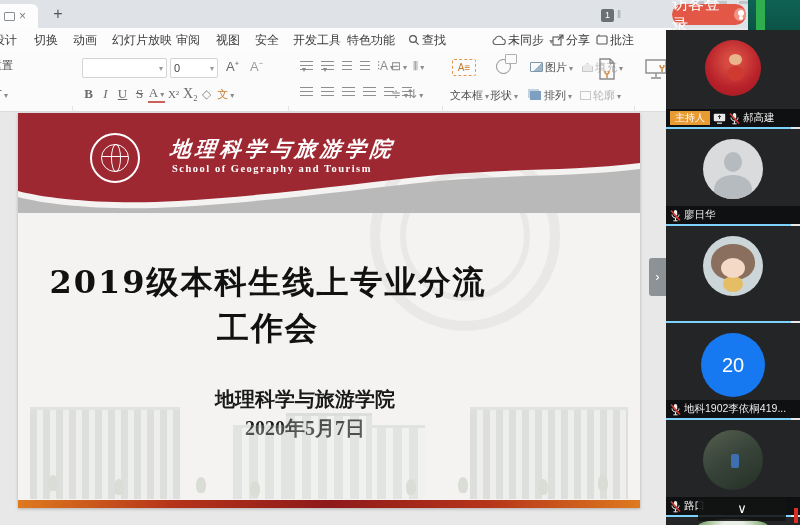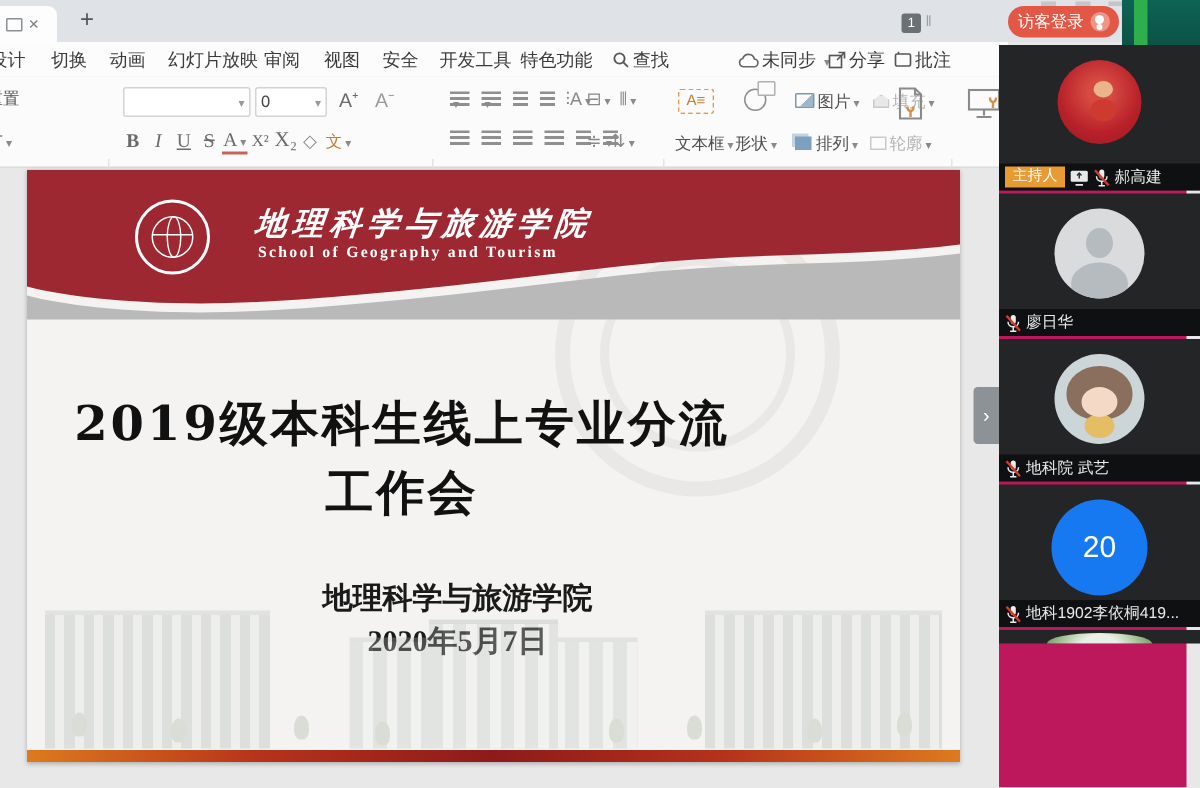--- a/index.html
+++ b/index.html
@@ -9,21 +9,21 @@
 
   
   #tabbar { left:0; top:0; width:800px; height:28px; background:#dfe2e6; }
   .tab-active { left:0; top:4px; width:38px; height:24px; background:#fdfdfd; border-radius:0 6px 0 0; display:flex; align-items:center; gap:4px; padding-left:4px; }
   .tab-doc-icon { width:11px; height:9px; border:1.5px solid #8a8f94; border-radius:1px; }
   .tab-close { color:#7a7f84; font-size:12px; line-height:1; cursor:pointer; }
   .tab-new { left:48px; top:4px; width:20px; height:20px; color:#555; font-size:16px; text-align:center; line-height:20px; }
   .winctl { top:1px; height:3px; width:10px; background:#c2c6ca; }
   #badge-count { left:601px; top:9px; width:13px; height:13px; background:#6b7075; border-radius:2px; color:#fff; font-size:9px; text-align:center; line-height:13px; }
   #badge-bars { left:617px; top:9px; color:#9aa0a5; font-size:10px; }
-  #guest-pill { left:672px; top:4px; width:74px; height:21px; background:#e25745; border-radius:11px; color:#fff; font-size:11px; display:flex; align-items:center; justify-content:center; gap:4px; }
+  #guest-pill { left:672px; top:4px; width:74px; height:21px; background:#e25745; border-radius:11px; color:#fff; font-size:16px; display:flex; align-items:center; justify-content:center; gap:4px; }
   .guest-avatar { width:13px; height:13px; border-radius:50%; background:#ef9486; position:relative; }
   .guest-avatar::after { content:""; position:absolute; left:3.5px; top:2px; width:6px; height:6px; border-radius:50%; background:#fff; box-shadow:0 5px 0 -1px #fff; }
   #green-corner { left:748px; top:0; width:52px; height:30px; background:linear-gradient(180deg,#0e6355,#0b5347); }
   #green-strip { left:756px; top:0; width:9px; height:30px; background:#2fae4e; }
 
   
   #menurow { left:0; top:28px; width:672px; height:23px; background:#fcfcfc; display:flex; align-items:center; font-size:12px; color:#3b3b3b; }
   .menu-item { position:absolute; top:4px; white-space:nowrap; cursor:pointer; }
   .mini-icon { display:inline-block; vertical-align:-2px; margin-right:2px; }
   .dd::after { content:"▾"; font-size:8px; color:#8a8a8a; margin-left:2px; }
@@ -65,21 +65,21 @@
   #subtitle-block { left:0; top:272px; width:574px; position:absolute; text-align:center; color:#1a1a1a; font-family:"Liberation Serif",serif; font-weight:bold; font-size:20px; line-height:29px; }
   #buildings { left:0; top:286px; width:622px; height:100px; position:absolute; opacity:.30; }
   .bldg { position:absolute; background:repeating-linear-gradient(90deg,#aab3ae 0 7px,#e3e6e3 7px 13px); border-top:3px solid #b8bfba; }
   .bldg.lite { background:repeating-linear-gradient(90deg,#bcc3be 0 9px,#eceeec 9px 16px); }
   .tree { position:absolute; width:10px; height:16px; background:#9fae9a; border-radius:50% 50% 40% 40%; }
   #slide-bar { left:0; top:387px; width:622px; height:8px; position:absolute; background:linear-gradient(90deg,#de7a1e 0%,#b5331a 25%,#8e1a1a 50%,#b5331a 75%,#de7a1e 100%); }
 
   #collapse-btn { left:649px; top:258px; width:17px; height:38px; background:#8d9296; border-radius:3px 0 0 3px; color:#fff; font-size:13px; text-align:center; line-height:38px; cursor:pointer; z-index:30; }
 
   
-  #sidebar { left:666px; top:30px; width:125px; height:495px; background:#be185d; z-index:20; }
+  #sidebar { left:666px; top:30px; width:125px; height:495px; background:#7dd3fc; z-index:20; }
   .tile { position:relative; width:134px; height:95px; background:#232527; margin-bottom:2px; overflow:visible; }
   .avatar { position:absolute; left:50%; top:10px; transform:translateX(-50%); width:60px; height:60px; border-radius:50%; overflow:hidden; }
   .namebar { position:absolute; left:0; bottom:0; width:134px; height:18px; background:rgba(0,0,0,.55); display:flex; align-items:center; padding:0 4px; gap:3px; color:#ececec; font-size:10.5px; white-space:nowrap; overflow:hidden; }
   .host-badge { background:#e89a33; color:#fff; font-size:10px; height:14px; line-height:14px; padding:0 5px; flex:0 0 auto; }
   .av-red { background:radial-gradient(circle at 50% 38%,#d64a41 0 18%,#b8212a 60%,#9c1820); }
   .av-red::after { content:""; position:absolute; left:24px; top:14px; width:13px; height:11px; border-radius:50%; background:#e9b68c; box-shadow:0 14px 0 2px #cf3a30; }
   .av-gray { background:#d9dbdd; }
   .av-gray::before { content:""; position:absolute; left:21px; top:13px; width:18px; height:20px; border-radius:50%; background:#b6bbc0; }
   .av-gray::after { content:""; position:absolute; left:11px; top:36px; width:38px; height:28px; border-radius:50%; background:#b6bbc0; }
   .av-anime { background:#ccd6d8; }
@@ -303,41 +303,46 @@
             <rect x="3.8" y="1" width="3.4" height="6" rx="1.7" fill="#ededed"></rect>
             <path d="M2 5.5c0 2 1.5 3.4 3.5 3.4S9 7.5 9 5.5 M5.5 9v2.6 M3.4 11.8h4.2" stroke="#ededed" stroke-width="1" fill="none"></path>
             <line x1="1" y1="1.5" x2="10" y2="11.5" stroke="#d93a30" stroke-width="1.6"></line>
           </svg>
         <span>廖日华</span>
       </div>
     </div>
 
     <div class="tile">
       <div class="avatar av-anime"></div>
-      <div class="namebar">
-        <svg class="micmute" width="11" height="13" viewBox="0 0 11 13">
-            <rect x="3.8" y="1" width="3.4" height="6" rx="1.7" fill="#ededed"></rect>
-            <path d="M2 5.5c0 2 1.5 3.4 3.5 3.4S9 7.5 9 5.5 M5.5 9v2.6 M3.4 11.8h4.2" stroke="#ededed" stroke-width="1" fill="none"></path>
-            <line x1="1" y1="1.5" x2="10" y2="11.5" stroke="#d93a30" stroke-width="1.6"></line>
-          </svg>
-        <span>地科院 武艺</span>
-      </div>
     </div>
 
     <div class="tile">
       <div class="avatar av-blue">20</div>
       <div class="namebar">
         <svg class="micmute" width="11" height="13" viewBox="0 0 11 13">
             <rect x="3.8" y="1" width="3.4" height="6" rx="1.7" fill="#ededed"></rect>
             <path d="M2 5.5c0 2 1.5 3.4 3.5 3.4S9 7.5 9 5.5 M5.5 9v2.6 M3.4 11.8h4.2" stroke="#ededed" stroke-width="1" fill="none"></path>
             <line x1="1" y1="1.5" x2="10" y2="11.5" stroke="#d93a30" stroke-width="1.6"></line>
           </svg>
         <span>地科1902李依桐419...</span>
       </div>
     </div>
 
+    <div class="tile">
+      <div class="avatar av-photo"></div>
+      <div class="namebar">
+        <svg class="micmute" width="11" height="13" viewBox="0 0 11 13">
+            <rect x="3.8" y="1" width="3.4" height="6" rx="1.7" fill="#ededed"></rect>
+            <path d="M2 5.5c0 2 1.5 3.4 3.5 3.4S9 7.5 9 5.5 M5.5 9v2.6 M3.4 11.8h4.2" stroke="#ededed" stroke-width="1" fill="none"></path>
+            <line x1="1" y1="1.5" x2="10" y2="11.5" stroke="#d93a30" stroke-width="1.6"></line>
+          </svg>
+        <span>路口</span>
+      </div>
+      <div class="chevron-bar"><span>∨</span></div>
+      <div class="redbar"></div>
+    </div>
 
     <div class="tile-partial">
       <div class="peek"></div>
     </div>
   </div>
 
 </div>
 
 </body></html>

